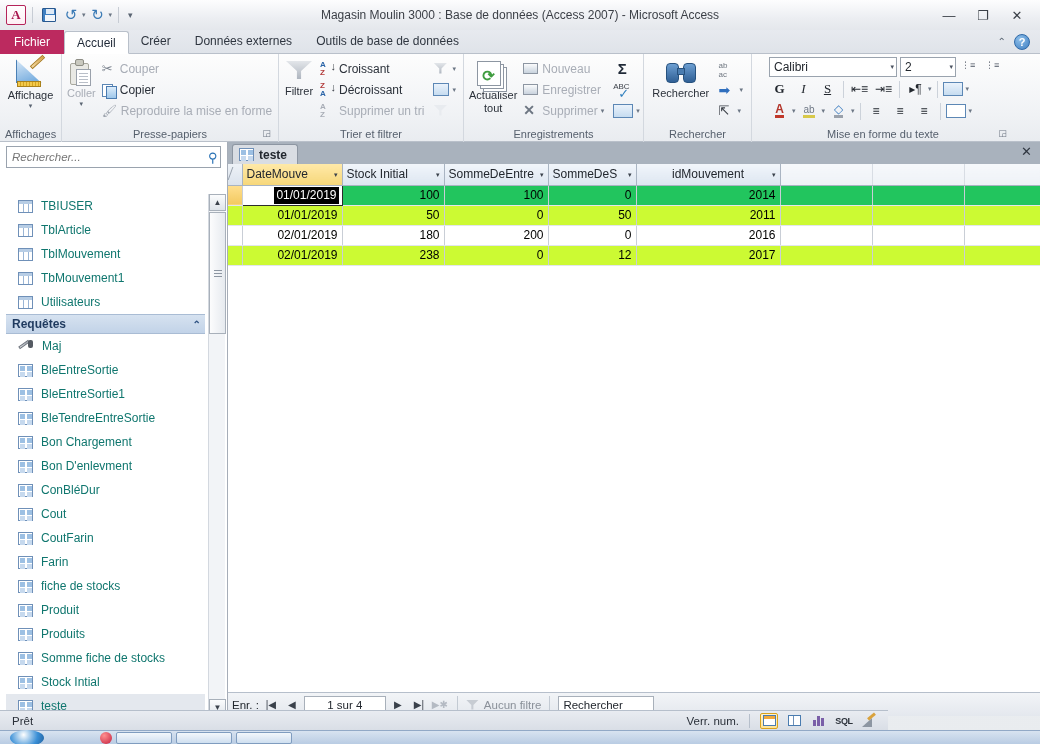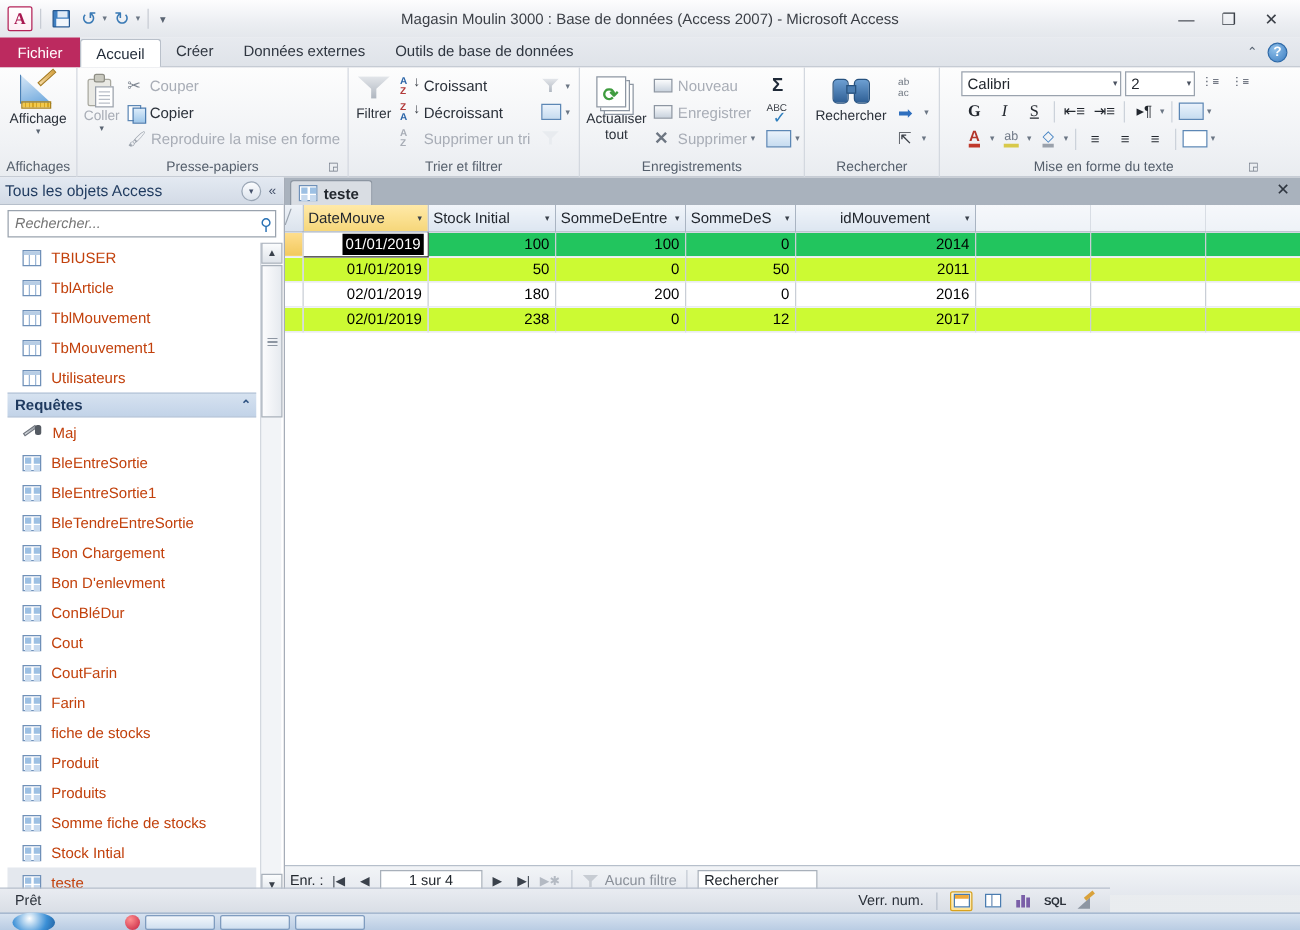--- a/index.html
+++ b/index.html
@@ -258,21 +258,21 @@
     color: #6f7885; font-family: "Liberation Sans", sans-serif; background: transparent;
   }
   .search-ico { color: #2a72b5; font-size: 13px; transform: scaleX(-1); }
   .nav-list {
     position: absolute; left: 0; right: 0; top: 52px; bottom: 0;
     overflow: hidden;
   }
   .nav-scroll-region { position: absolute; left: 6px; right: 22px; top: 0; bottom: 0; }
   .navitem {
     height: 24px; display: flex; align-items: center; gap: 8px; padding-left: 12px;
-    font-size: 12px; color: #c2410c;
+    font-size: 12px; color: #0f766e;
   }
   .navitem.sel { background: #e4e8ee; }
   .navgroup {
     height: 20px; display: flex; align-items: center; padding: 0 4px 0 6px;
     background: linear-gradient(#d6e2f0,#c2d3e8); border-top: 1px solid #a9bcd4;
     border-bottom: 1px solid #a9bcd4;
     font-size: 12px; font-weight: bold; color: #1f3a5f;
   }
   .navgroup .chev { margin-left: auto; font-size: 10px; color: #2f5383; }
   .ico-table {
@@ -741,25 +741,20 @@
         </div>
       </div>
       <div class="rgroup-label">
         <span>Mise en forme du texte</span>
         <span class="dlg-launch">◲</span>
       </div>
     </div>
   </div>
 
   <div class="navpane">
-    <div class="nav-header">
-      <span class="nav-title">Tous les objets Access</span>
-      <span class="nav-drop">▾</span>
-      <span class="nav-collapse">«</span>
-    </div>
     <div class="nav-search">
       <input placeholder="Rechercher..." style="">
       <span class="search-ico">⚲</span>
     </div>
     <div class="nav-list">
       <div class="nav-scroll-region">
         <div class="navitem">
           <span class="ico-table"></span>
           <span>TBIUSER</span>
         </div>

